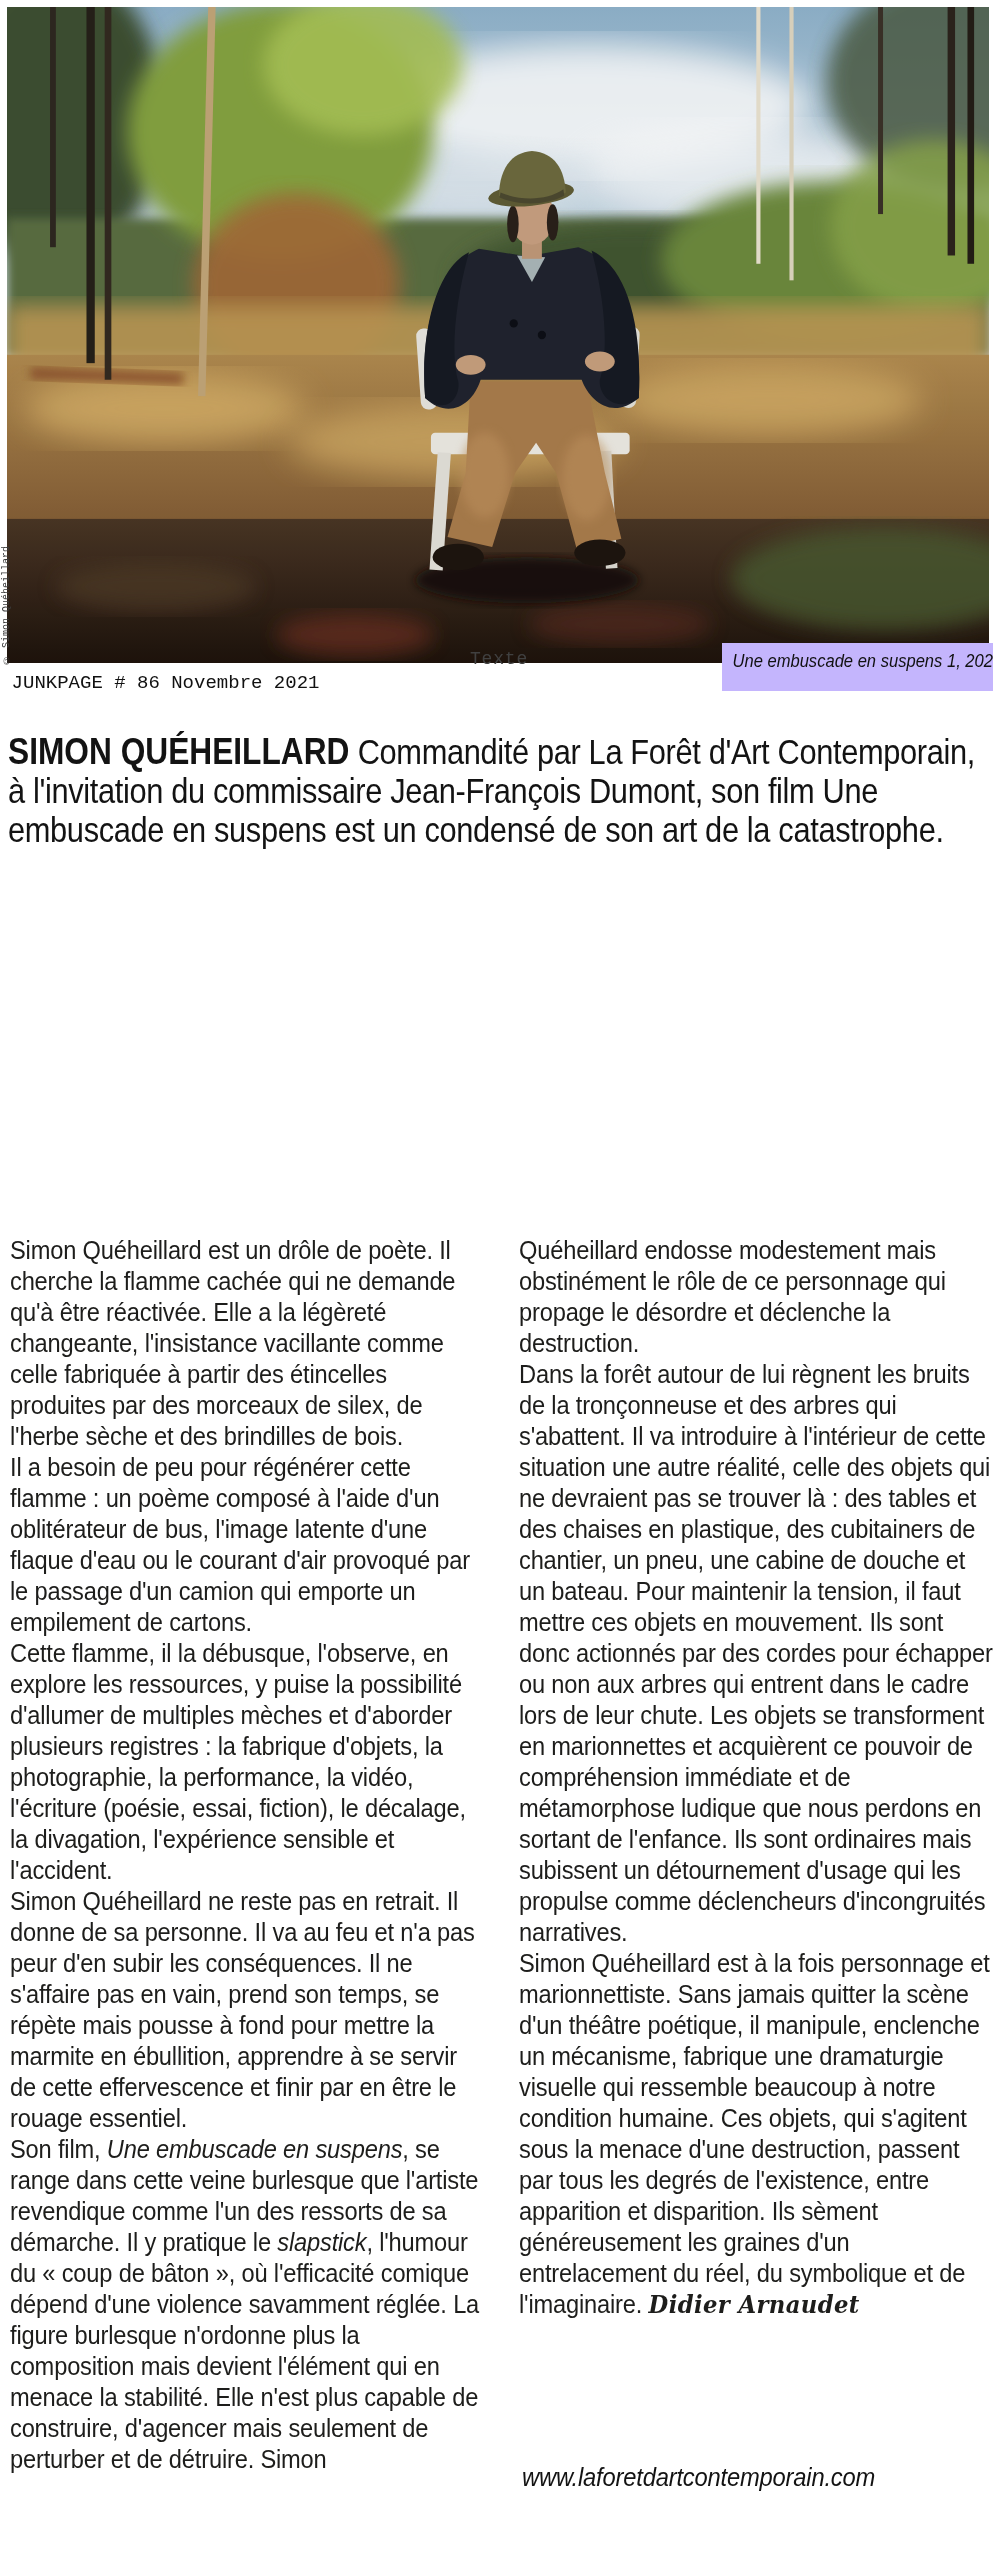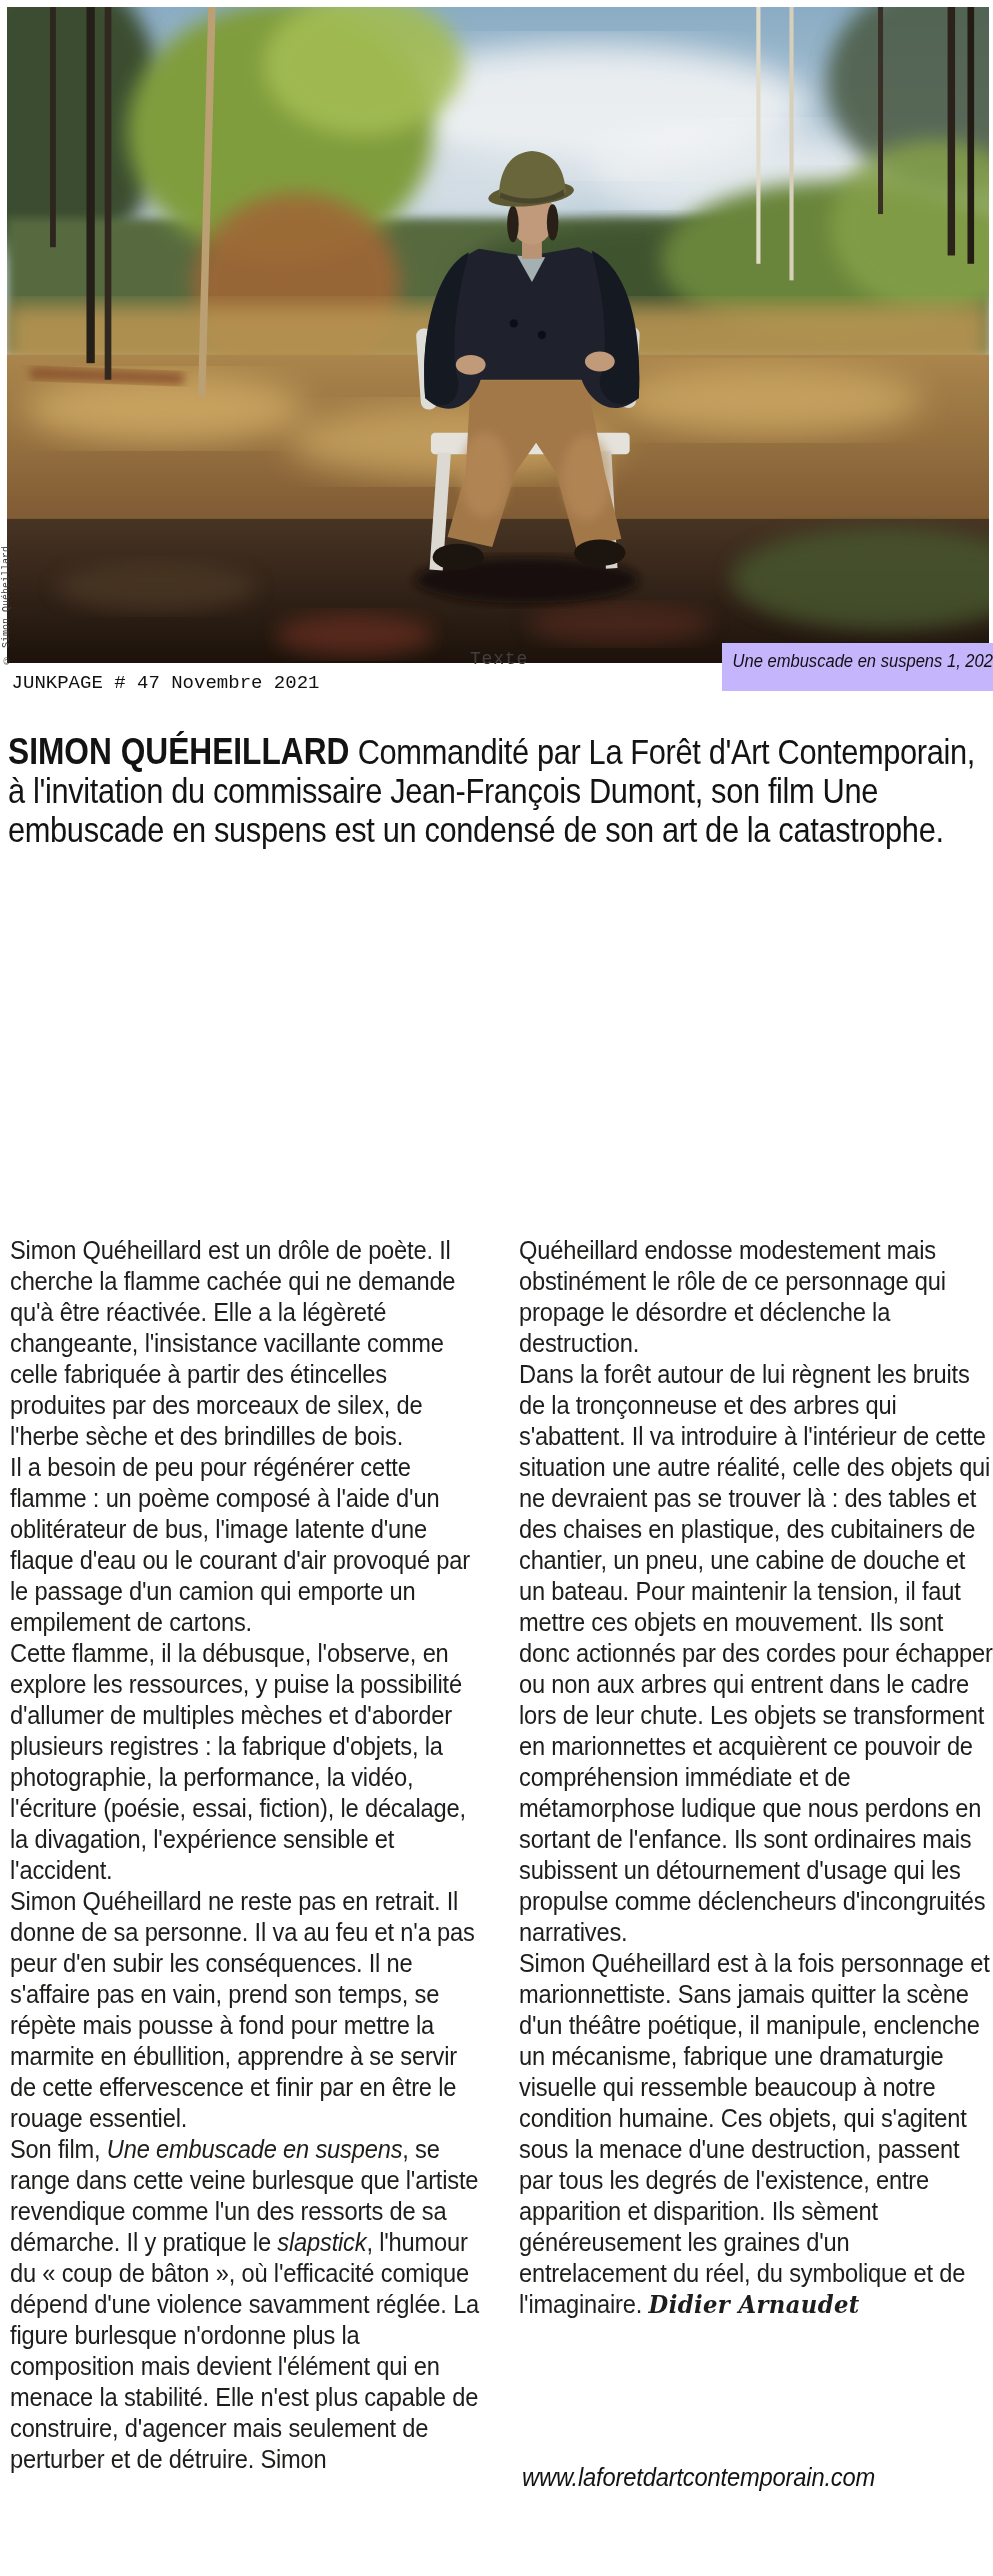--- a/index.html
+++ b/index.html
@@ -161,21 +161,21 @@
       <rect x="0" y="0" width="1186" height="792" fill="#000000" opacity="0.03"></rect>
     </svg>
   </div>
 
   <div class="photo-credit">© Simon Quéheillard</div>
   <div class="texte-label">Texte</div>
   <div class="caption-box">
     <span class="caption-text">Une embuscade en suspens 1, 2021</span>
   </div>
 
-  <div class="masthead">JUNKPAGE # 47 Novembre 2021</div>
+  <div class="masthead">JUNKPAGE # 86 Novembre 2021</div>
 
   <div class="intro"><span class="lead">SIMON QUÉHEILLARD</span><span> Commandité par La Forêt d'Art Contemporain, à l'invitation du commissaire Jean-François Dumont, son film Une embuscade en suspens est un condensé de son art de la catastrophe.</span></div>
 
 
   <div class="col col-left">
     <p>Simon Quéheillard est un drôle de poète. Il cherche la flamme cachée qui ne demande qu'à être réactivée. Elle a la légèreté changeante, l'insistance vacillante comme celle fabriquée à partir des étincelles produites par des morceaux de silex, de l'herbe sèche et des brindilles de bois.</p>
     <p>Il a besoin de peu pour régénérer cette flamme : un poème composé à l'aide d'un oblitérateur de bus, l'image latente d'une flaque d'eau ou le courant d'air provoqué par le passage d'un camion qui emporte un empilement de cartons.</p>
     <p>Cette flamme, il la débusque, l'observe, en explore les ressources, y puise la possibilité d'allumer de multiples mèches et d'aborder plusieurs registres : la fabrique d'objets, la photographie, la performance, la vidéo, l'écriture (poésie, essai, fiction), le décalage, la divagation, l'expérience sensible et l'accident.</p>
     <p>Simon Quéheillard ne reste pas en retrait. Il donne de sa personne. Il va au feu et n'a pas peur d'en subir les conséquences. Il ne s'affaire pas en vain, prend son temps, se répète mais pousse à fond pour mettre la marmite en ébullition, apprendre à se servir de cette effervescence et finir par en être le rouage essentiel.</p>
     <p><span>Son film, </span><span class="ital">Une embuscade en suspens</span><span>, se range dans cette veine burlesque que l'artiste revendique comme l'un des ressorts de sa démarche. Il y pratique le </span><span class="ital">slapstick</span><span>, l'humour du « coup de bâton », où l'efficacité comique dépend d'une violence savamment réglée. La figure burlesque n'ordonne plus la composition mais devient l'élément qui en menace la stabilité. Elle n'est plus capable de construire, d'agencer mais seulement de perturber et de détruire. Simon</span></p>

